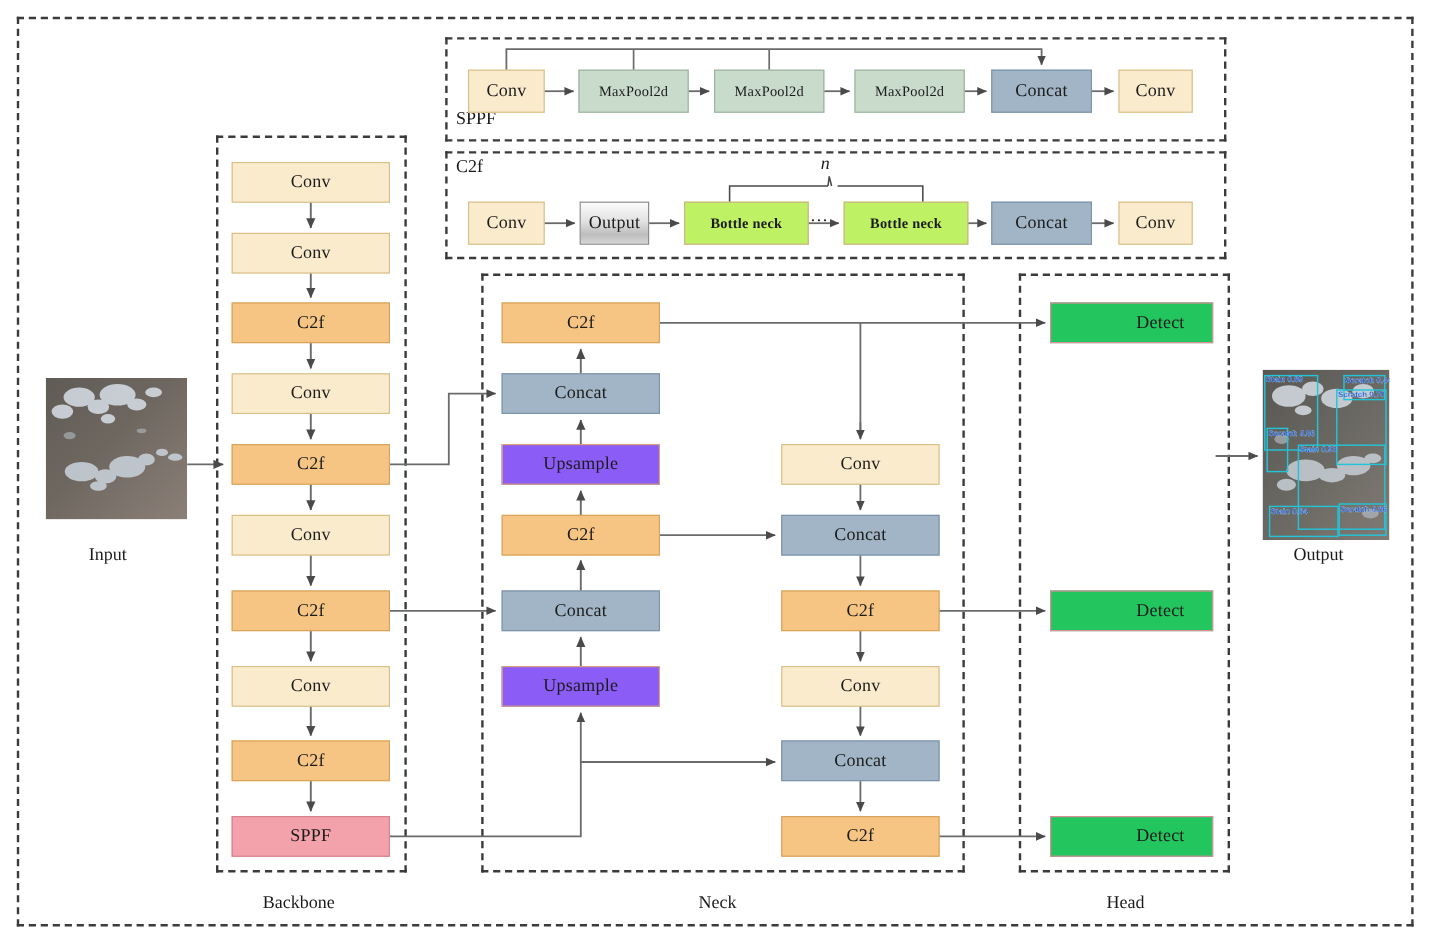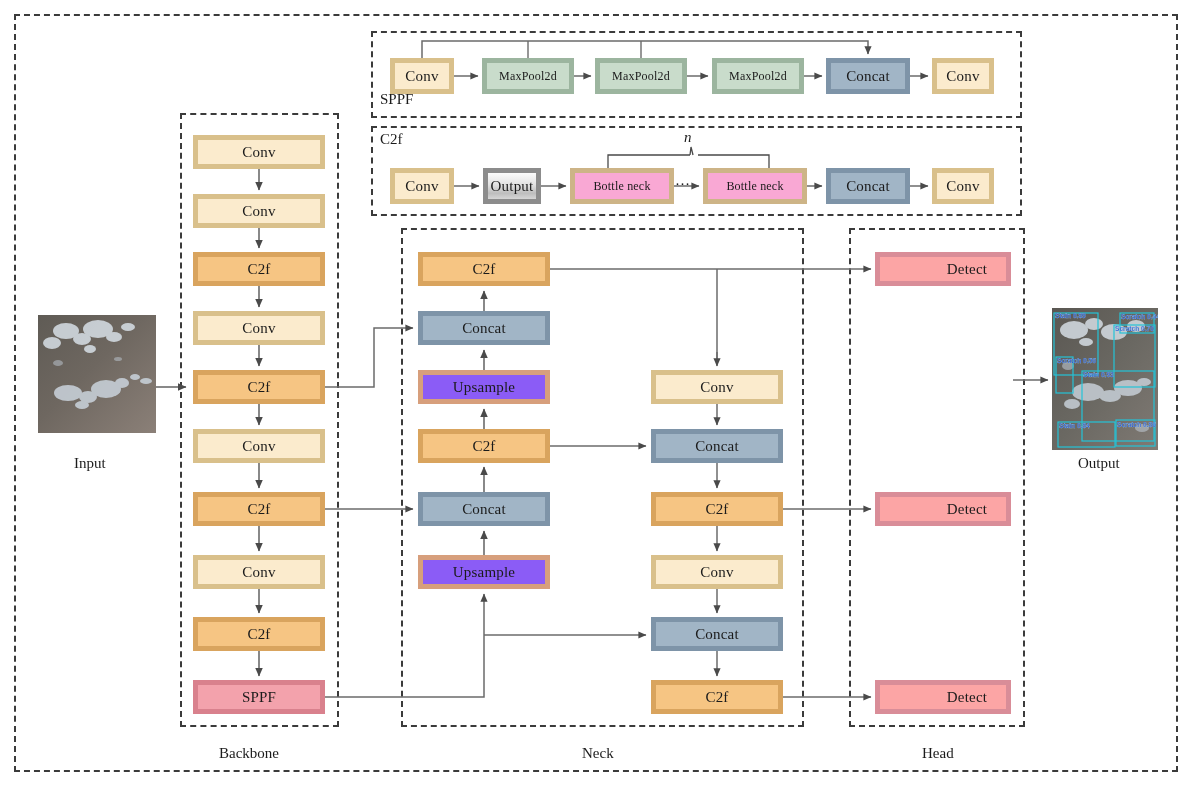--- a/index.html
+++ b/index.html
@@ -23,37 +23,37 @@
     background: transparent;
   }
   .dashed.outer { border-width: 2.5px; }
 
   
   .node {
     position: absolute;
     display: flex;
     align-items: center;
     justify-content: center;
-    border: 5px solid #4d7c0f;
+    border: 1px solid #4d7c0f;
     font-size: 15px;
     color: #1b1b1b;
     letter-spacing: .2px;
     white-space: nowrap;
     line-height: 1;
   }
   .node.sm { font-size: 12px; }
 
   .t-conv      { background: #fbebcd; border-color: #d9c08b; }
   .t-c2f       { background: #f6c583; border-color: #d9a45e; }
   .t-concat    { background: #a1b5c6; border-color: #7e94a8; }
   .t-upsample  { background: #8b5cf6; border-color: #d79f7c; text-align: center; }
   .t-sppf      { background: #f3a2ac; border-color: #d9818d; }
-  .t-detect    { background: #fca5a5; border-color: #d98d98; padding-left: 48px; }
+  .t-detect    { background: #22c55e; border-color: #d98d98; padding-left: 48px; }
   .t-maxpool   { background: #c9dccb; border-color: #9cb59f; }
-  .t-bneck     { background: #f9a8d4; border-color: #cdb487; }
+  .t-bneck     { background: #bef264; border-color: #cdb487; font-weight: bold; }
   .t-split     {
     background: linear-gradient(180deg,#fbfbfb 0%,#e2e2e2 45%,#bdbdbd 78%,#d6d6d6 100%);
     border-color: #8c8c8c;
   }
 
   
   .caption {
     position: absolute;
     font-size: 15px;
     color: #1b1b1b;

